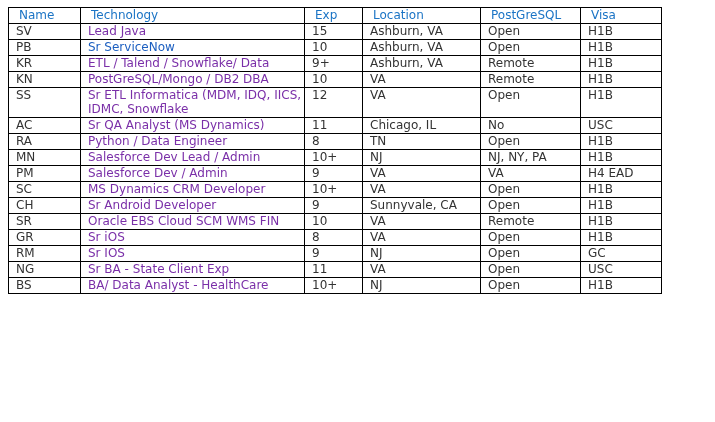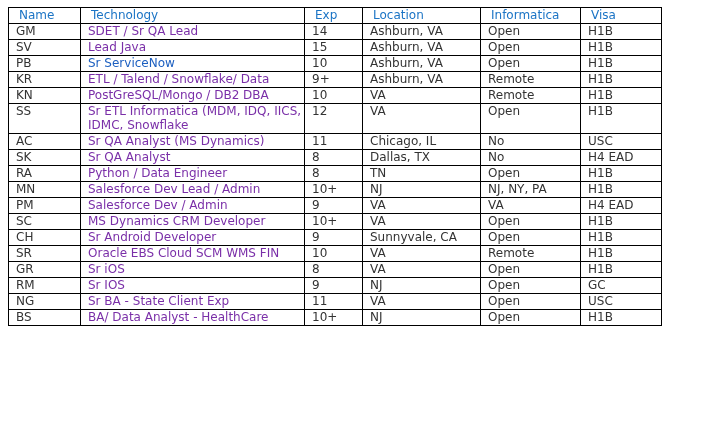--- a/index.html
+++ b/index.html
@@ -26,33 +26,25 @@
       <col class="c4">
       <col class="c5">
       <col class="c6">
     </colgroup>
   <thead>
     <tr>
       <th>Name</th>
       <th>Technology</th>
       <th>Exp</th>
       <th>Location</th>
-      <th>Informatica</th>
+      <th>PostGreSQL</th>
       <th>Visa</th>
     </tr>
   </thead>
   <tbody id="tbody">
-      <tr>
-        <td>GM</td>
-        <td class="tech">SDET / Sr QA Lead</td>
-        <td>14</td>
-        <td>Ashburn, VA</td>
-        <td>Open</td>
-        <td>H1B</td>
-      </tr>
       <tr>
         <td>SV</td>
         <td class="tech">Lead Java</td>
         <td>15</td>
         <td>Ashburn, VA</td>
         <td>Open</td>
         <td>H1B</td>
       </tr>
       <tr>
         <td>PB</td>
@@ -86,28 +78,20 @@
         <td>Open</td>
         <td>H1B</td>
       </tr>
       <tr>
         <td>AC</td>
         <td class="tech">Sr QA Analyst (MS Dynamics)</td>
         <td>11</td>
         <td>Chicago, IL</td>
         <td>No</td>
         <td>USC</td>
-      </tr>
-      <tr>
-        <td>SK</td>
-        <td class="tech">Sr QA Analyst</td>
-        <td>8</td>
-        <td>Dallas, TX</td>
-        <td>No</td>
-        <td>H4 EAD</td>
       </tr>
       <tr>
         <td>RA</td>
         <td class="tech">Python / Data Engineer</td>
         <td>8</td>
         <td>TN</td>
         <td>Open</td>
         <td>H1B</td>
       </tr>
       <tr>

